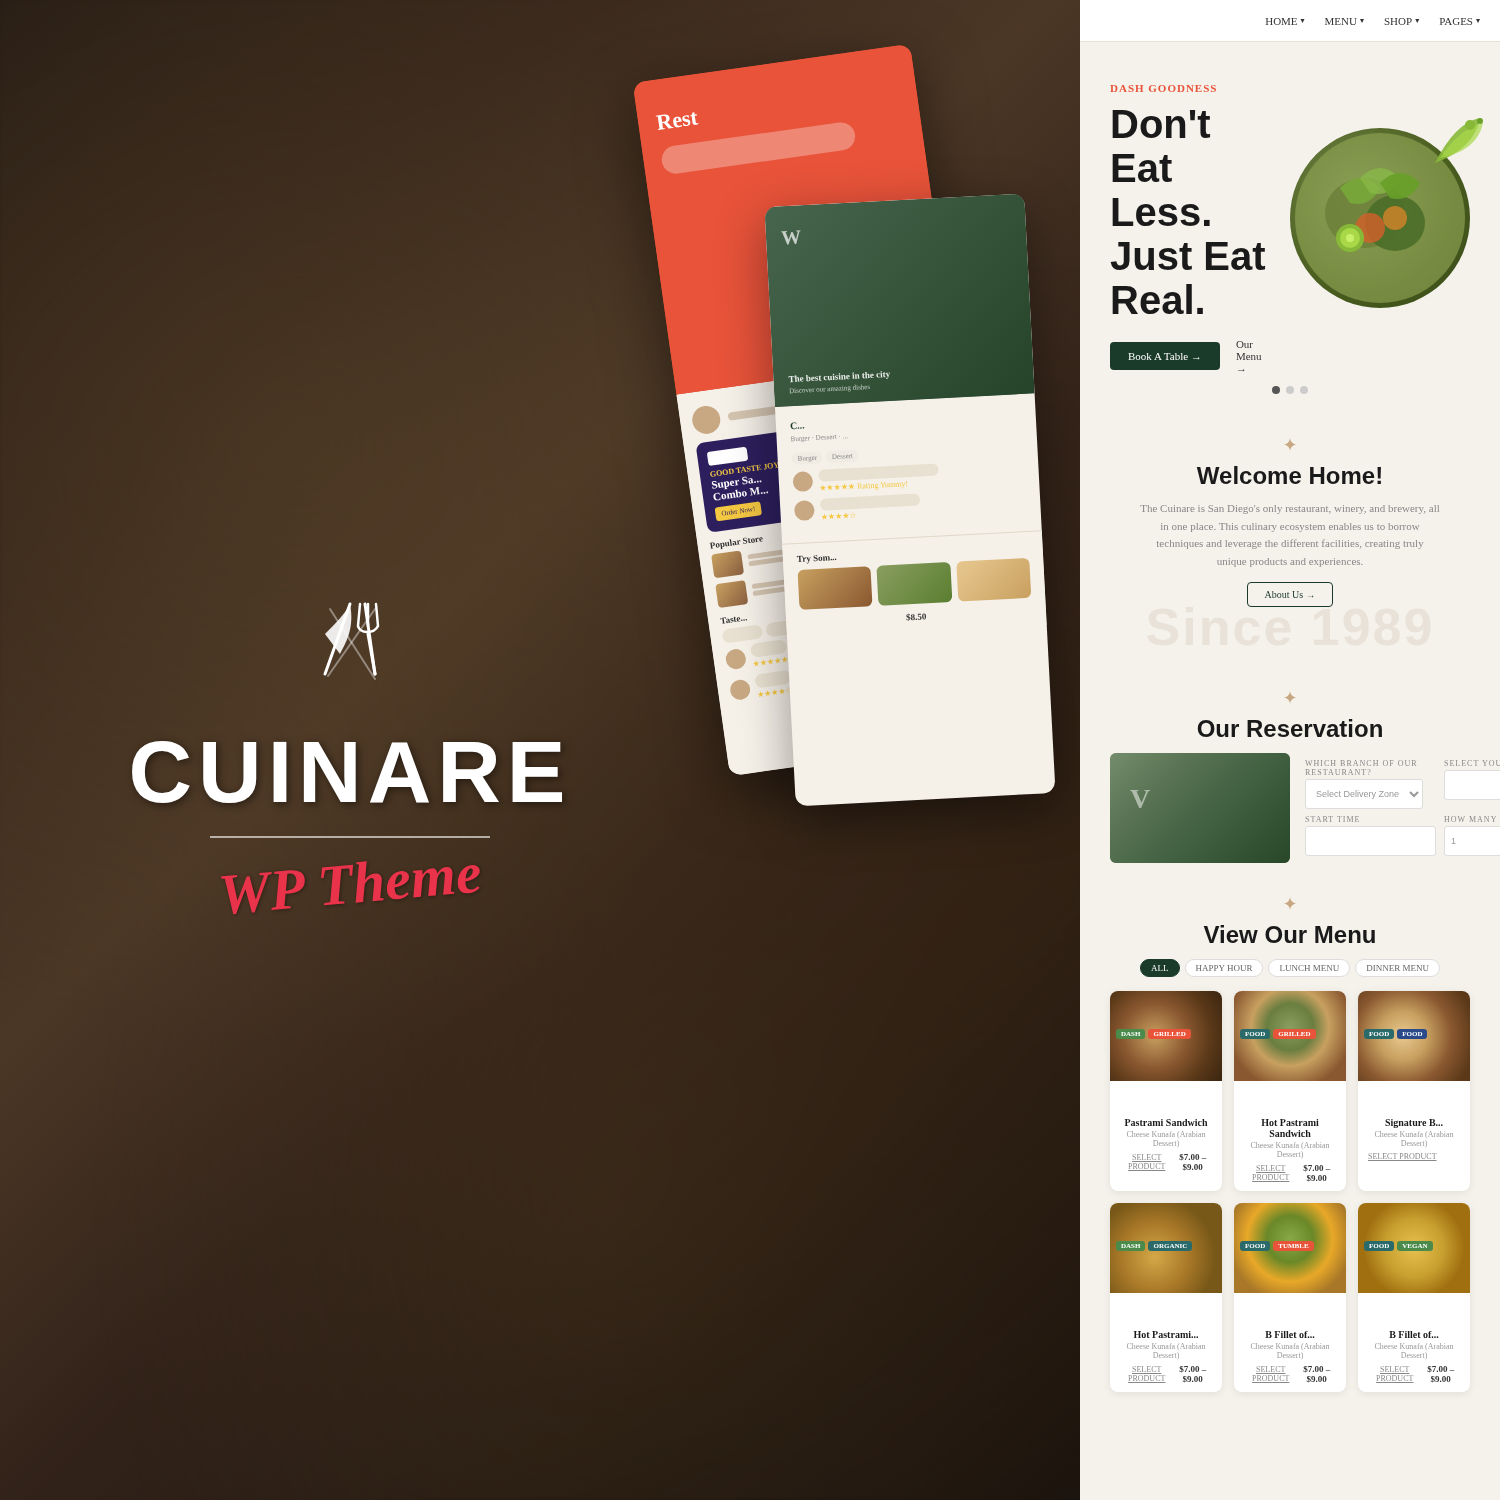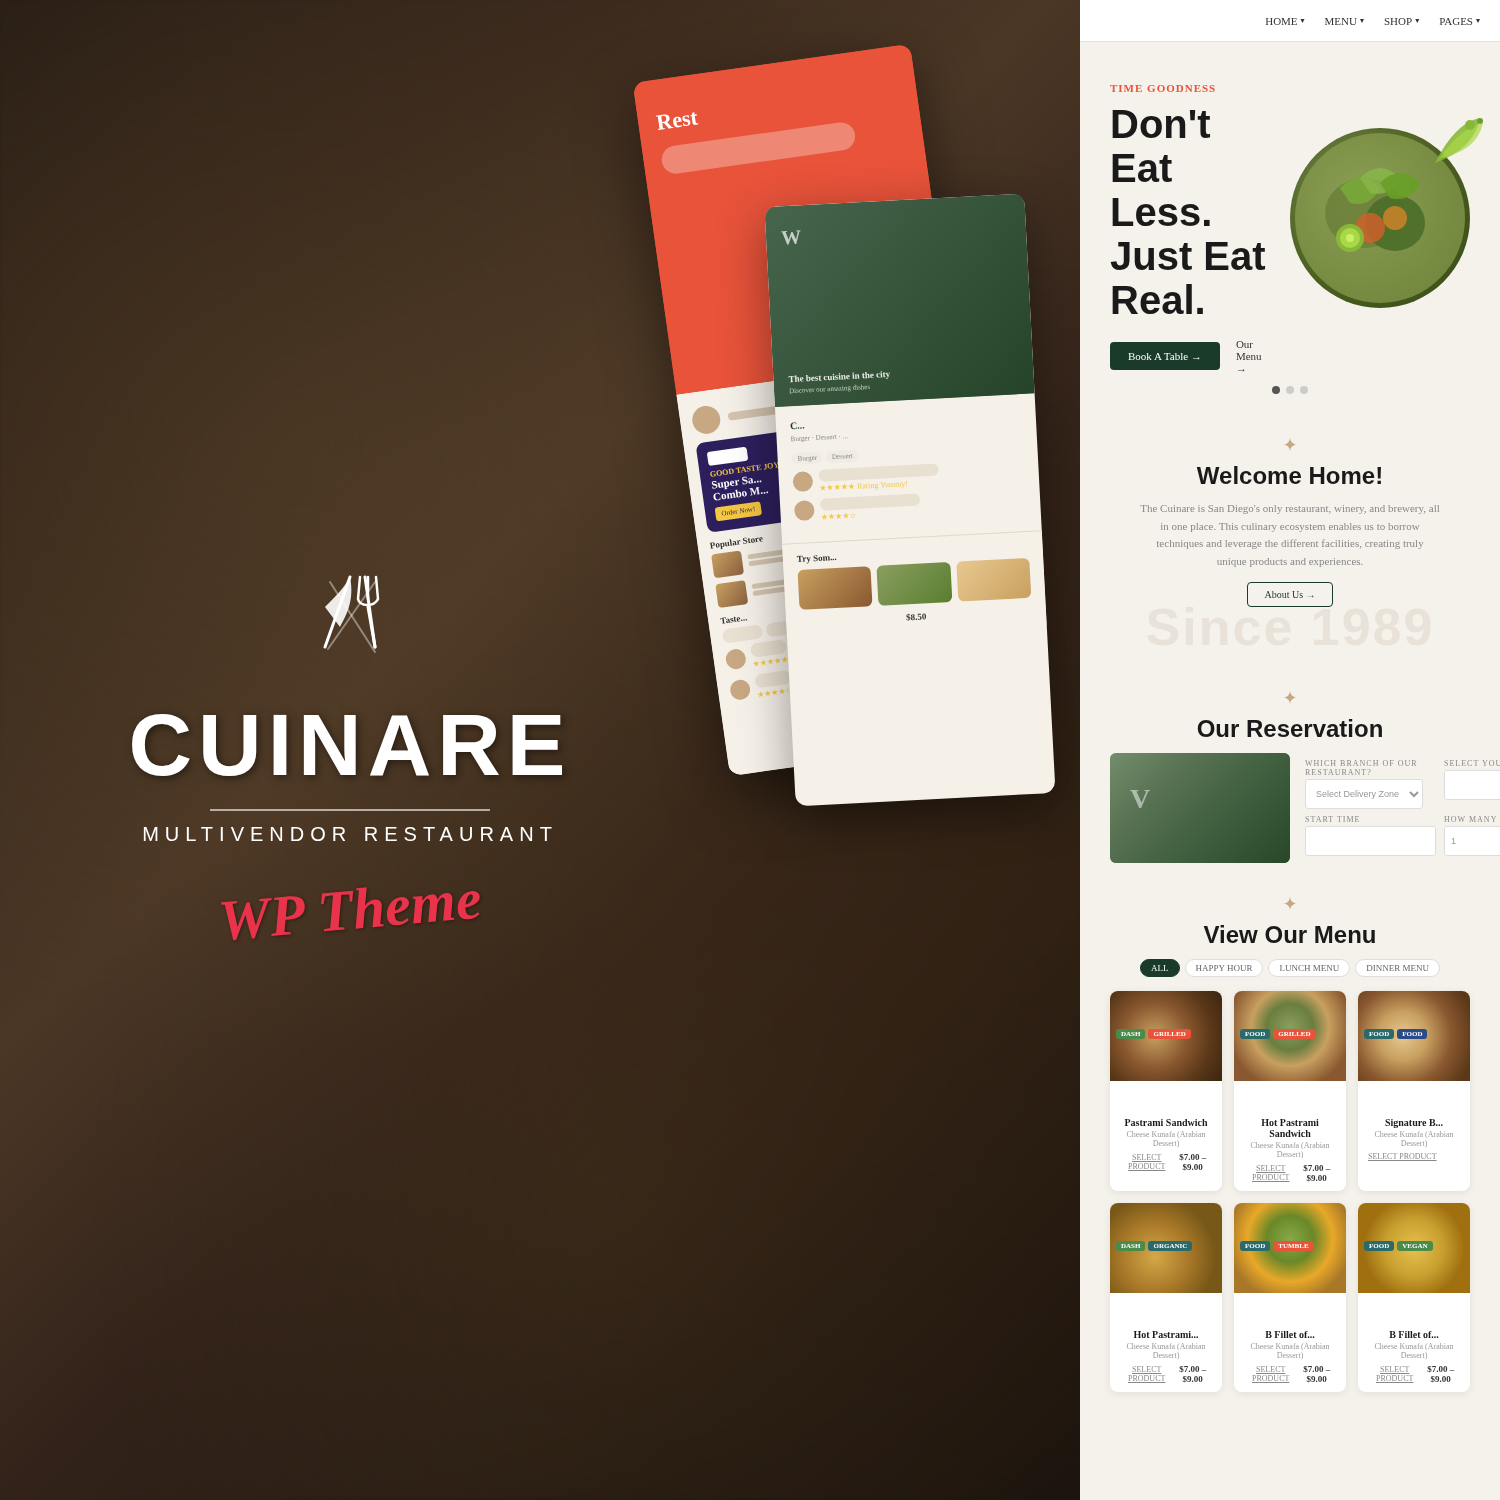--- a/index.html
+++ b/index.html
@@ -725,21 +725,20 @@
         <path d="M68 42 C70 50, 84 50, 88 42" stroke="white" stroke-width="2.5" fill="none"></path>
         <line x1="78" y1="50" x2="85" y2="90" stroke="white" stroke-width="3" stroke-linecap="round"></line>
 
         <line x1="40" y1="25" x2="85" y2="95" stroke="white" stroke-width="2" stroke-linecap="round" opacity="0.4"></line>
         <line x1="85" y1="25" x2="38" y2="92" stroke="white" stroke-width="2" stroke-linecap="round" opacity="0.4"></line>
       </svg>
     </div>
 
     <div class="brand-name">CUINARE</div>
     <div class="brand-divider"></div>
-    <div class="brand-subtitle">MULTIVENDOR RESTAURANT</div>
     <div class="wp-theme-text">WP Theme</div>
   </div>
 
   <div class="middle-section">
 
     <div class="preview-card-1">
       <div class="preview-card-1-top">
         <div class="preview-card-text">Rest</div>
         <div class="preview-card-input"></div>
       </div>
@@ -857,21 +856,21 @@
         <span class="arrow">▾</span>
       </div>
       <div class="nav-item">
         <span>PAGES</span>
         <span class="arrow">▾</span>
       </div>
     </nav>
 
     <div class="site-hero">
       <div class="hero-text">
-        <div class="hero-badge">TIME GOODNESS</div>
+        <div class="hero-badge">DASH GOODNESS</div>
         <div class="hero-title">
           <span>Don't Eat Less.</span><br>
           <span>Just Eat Real.</span>
         </div>
         <div class="hero-buttons">
           <div class="btn-primary">Book A Table →</div>
           <div class="btn-link">Our Menu →</div>
         </div>
       </div>
       <div class="hero-image">

